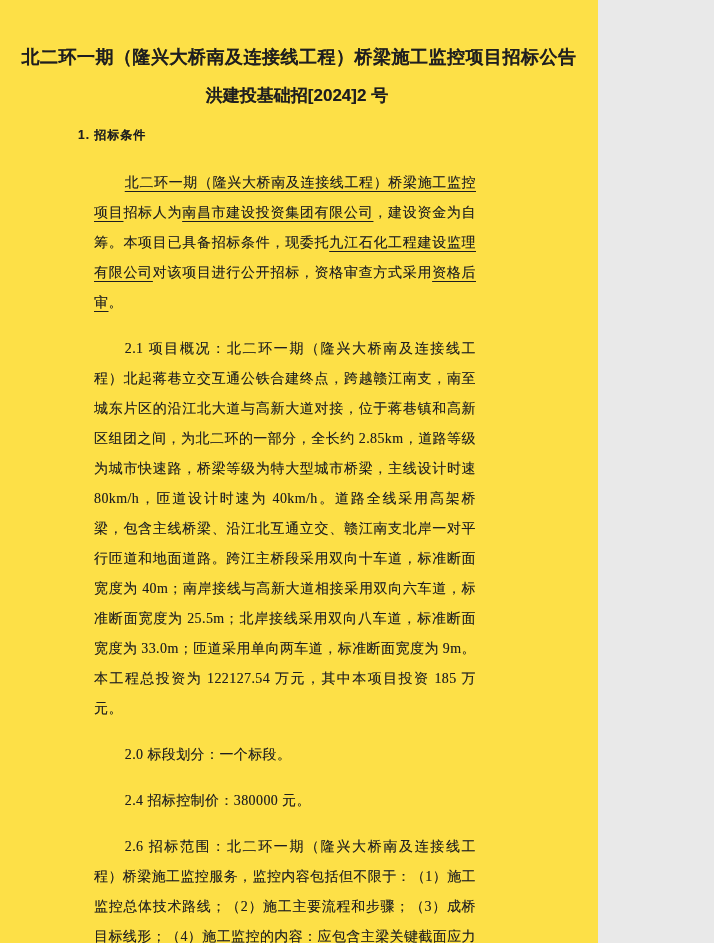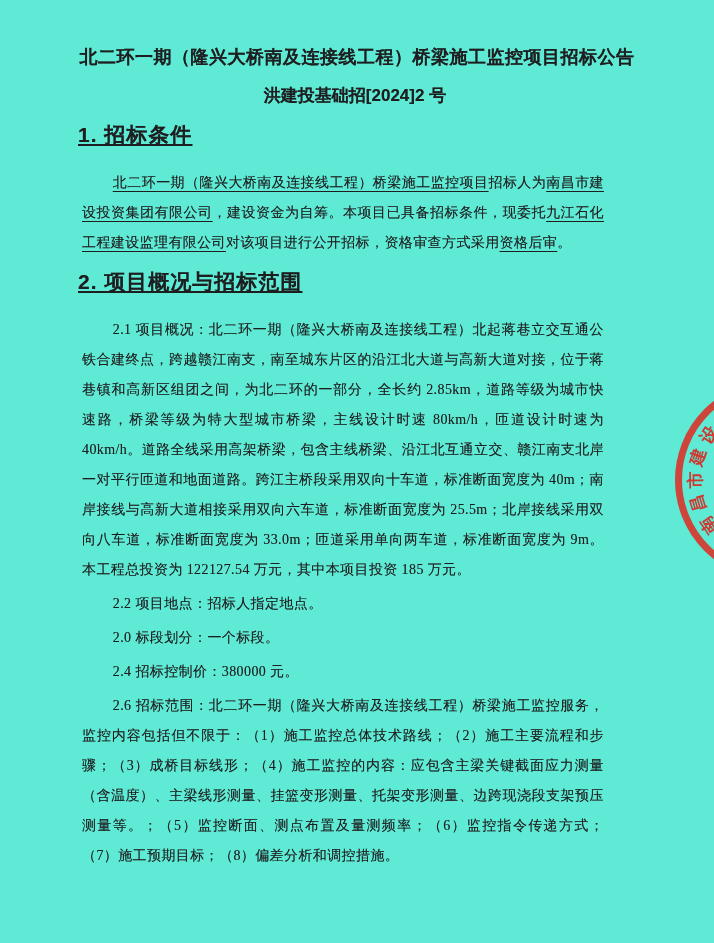--- a/index.html
+++ b/index.html
@@ -3,22 +3,22 @@
 <meta charset="utf-8">
 <style>
   html, body { margin: 0; padding: 0; }
   body {
     width: 714px; height: 943px;
     background: #e9e9e9;
     font-family: "Liberation Serif", "DejaVu Serif", serif;
   }
   .page {
     position: relative;
-    width: 714px; height: 943px;
-    background: #5eead4;
+    width: 598px; height: 943px;
+    background: #fde047;
     overflow: hidden;
     color: #1e1e20;
   }
   .doc-header {
     padding-top: 44px;
     text-align: center;
   }
   .title {
     margin: 0 20px 14px 20px;
     font-family: "Liberation Sans", "DejaVu Sans", sans-serif;
@@ -35,29 +35,28 @@
     font-weight: bold;
     line-height: 24px;
     text-shadow: 0 0 0.5px rgba(20,20,20,0.55);
   }
   .content {
     padding: 0 106px 0 78px;
   }
   .sec-heading {
     margin: 13px 0 22px 0;
     font-family: "Liberation Sans", "DejaVu Sans", sans-serif;
-    font-size: 21px;
+    font-size: 12px;
     font-weight: bold;
     letter-spacing: 1px;
     line-height: 22px;
     text-shadow: 0 0 0.5px rgba(20,20,20,0.5);
-    text-decoration: underline;
   }
   .para {
-    margin: 4px;
+    margin: 16px;
     font-size: 14px;
     line-height: 30px;
     text-align: justify;
     text-justify: inter-ideograph;
     text-indent: 2.2em;
     letter-spacing: 0.4px;
     text-shadow: 0 0 0.4px rgba(30,30,30,0.45);
   }
   .u {
     text-decoration: underline;
@@ -89,23 +88,21 @@
 <div class="page">
 
   <header class="doc-header">
     <h1 class="title">北二环一期（隆兴大桥南及连接线工程）桥梁施工监控项目招标公告</h1>
     <h2 class="docnum">洪建投基础招[2024]2 号</h2>
   </header>
 
   <main class="content" id="doc-body">
       <h3 class="sec-heading">1. 招标条件</h3>
       <p class="para"><span class="u">北二环一期（隆兴大桥南及连接线工程）桥梁施工监控项目</span><span>招标人为</span><span class="u">南昌市建设投资集团有限公司</span><span>，建设资金为自筹。本项目已具备招标条件，现委托</span><span class="u">九江石化工程建设监理有限公司</span><span>对该项目进行公开招标，资格审查方式采用</span><span class="u">资格后审</span><span>。</span></p>
-      <h3 class="sec-heading">2. 项目概况与招标范围</h3>
       <p class="para"><span>2.1 项目概况：北二环一期（隆兴大桥南及连接线工程）北起蒋巷立交互通公铁合建终点，跨越赣江南支，南至城东片区的沿江北大道与高新大道对接，位于蒋巷镇和高新区组团之间，为北二环的一部分，全长约 2.85km，道路等级为城市快速路，桥梁等级为特大型城市桥梁，主线设计时速 80km/h，匝道设计时速为 40km/h。道路全线采用高架桥梁，包含主线桥梁、沿江北互通立交、赣江南支北岸一对平行匝道和地面道路。跨江主桥段采用双向十车道，标准断面宽度为 40m；南岸接线与高新大道相接采用双向六车道，标准断面宽度为 25.5m；北岸接线采用双向八车道，标准断面宽度为 33.0m；匝道采用单向两车道，标准断面宽度为 9m。本工程总投资为 122127.54 万元，其中本项目投资 185 万元。</span></p>
-      <p class="para"><span>2.2 项目地点：招标人指定地点。</span></p>
       <p class="para"><span>2.0 标段划分：一个标段。</span></p>
       <p class="para"><span>2.4 招标控制价：380000 元。</span></p>
       <p class="para"><span>2.6 招标范围：北二环一期（隆兴大桥南及连接线工程）桥梁施工监控服务，监控内容包括但不限于：（1）施工监控总体技术路线；（2）施工主要流程和步骤；（3）成桥目标线形；（4）施工监控的内容：应包含主梁关键截面应力测量（含温度）、主梁线形测量、挂篮变形测量、托架变形测量、边跨现浇段支架预压测量等。；（5）监控断面、测点布置及量测频率；（6）监控指令传递方式；（7）施工预期目标；（8）偏差分析和调控措施。</span></p>
     </main>
 
   <div class="stamp-ring"></div>
   <div id="stamp-chars">
       <span class="stamp-char" style="left: 724.654px; top: 417.828px; transform: translate(-50%, -50%) rotate(-39deg);">投</span>
       <span class="stamp-char" style="left: 708.677px; top: 435.265px; transform: translate(-50%, -50%) rotate(-56deg);">设</span>
       <span class="stamp-char" style="left: 698.496px; top: 456.61px; transform: translate(-50%, -50%) rotate(-73deg);">建</span>

